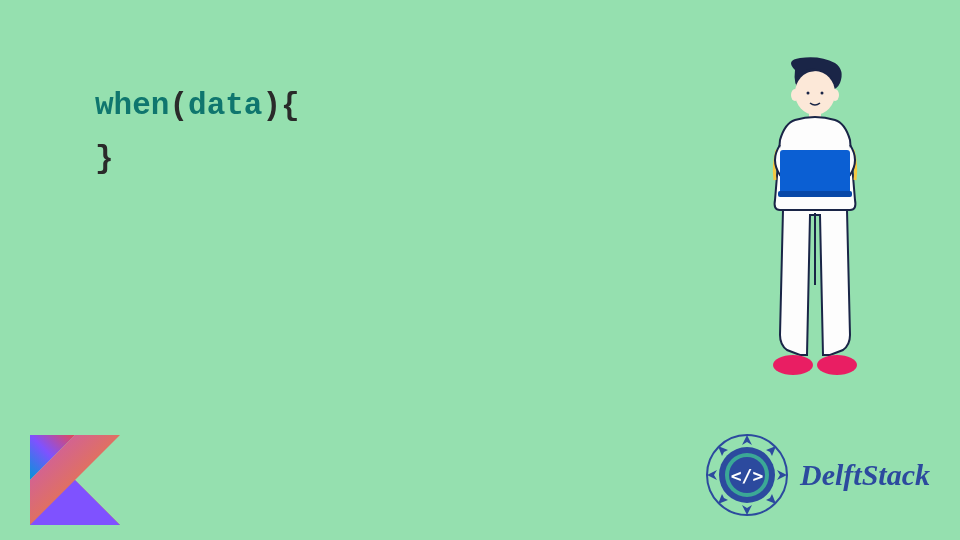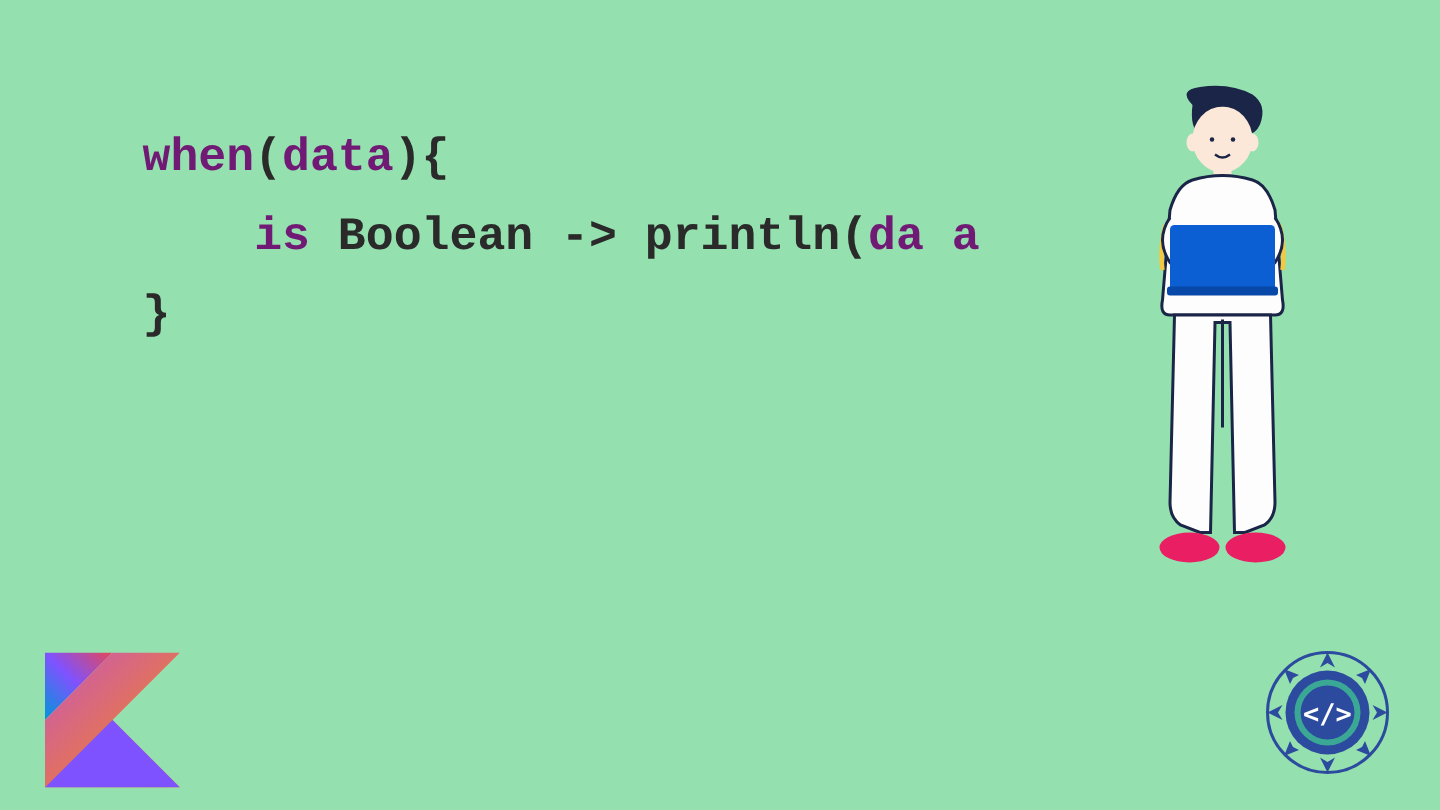--- a/index.html
+++ b/index.html
@@ -12,21 +12,21 @@
   overflow: hidden;
 }
 .code-block {
   position: absolute;
   top: 80px;
   left: 95px;
   font-size: 31px;
   font-weight: bold;
   line-height: 1.7;
 }
-.orange { color: #701a75; }
+.orange { color: #0f766e; }
 .dark { color: #2a2a2a; }
 .kotlin-logo {
   position: absolute;
   bottom: 15px;
   left: 30px;
   width: 90px;
   height: 90px;
 }
 .delftstack {
   position: absolute;
@@ -55,23 +55,20 @@
   width: 180px;
   height: 370px;
 }
 </style>
 </head>
 <body>
 
 <div class="code-block">
   <div>
     <span class="orange">when</span><span class="dark">(</span><span class="orange">data</span><span class="dark">){</span>
-  </div>
-  <div>
-    <span class="dark" style="white-space:pre">    </span><span class="orange">is</span><span class="dark"> Boolean -&gt; println(</span><span class="orange">da a</span>
   </div>
   <div>
     <span class="dark">}</span>
   </div>
 </div>
 
 <div class="person">
   <svg viewBox="0 0 180 370">
 
     <path d="M 70 15 Q 60 5 75 3 Q 95 0 110 8 Q 120 15 115 28 Q 112 35 105 35 L 75 35 Q 68 30 70 15" fill="#1a2547"></path>
@@ -156,13 +153,14 @@
           <path d="M74 74 L64 70 L68 68 L70 64 Z"></path>
         </g>
       </g>
       <circle cx="45" cy="45" r="28" fill="#2c4a9e"></circle>
       <circle cx="45" cy="45" r="22" fill="#3ba896"></circle>
       <circle cx="45" cy="45" r="18" fill="#2c4a9e"></circle>
 
       <text x="45" y="52" text-anchor="middle" fill="#fff" font-size="18" font-family="monospace" font-weight="bold">&lt;/&gt;</text>
     </svg>
   </div>
+  <span class="delft-text">DelftStack</span>
 </div>
 
 </body></html>

